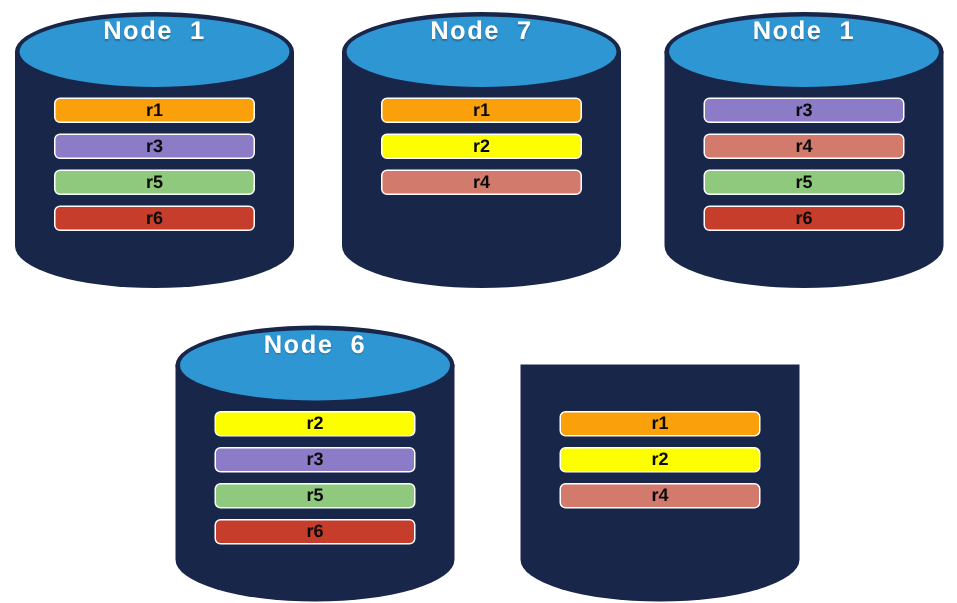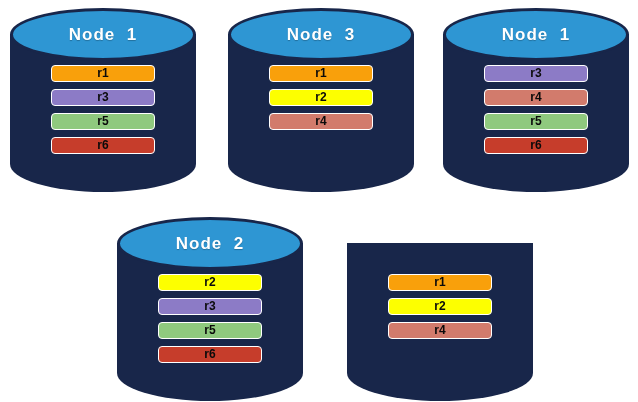--- a/index.html
+++ b/index.html
@@ -39,41 +39,41 @@
     border-bottom-right-radius: 93px 28px;
   }
   .cyl-top {
     position: absolute;
     left: 0; right: 0; top: 0;
     height: 53px;
     background: var(--cyl-top);
     border: 3px solid var(--cyl-body);
     border-radius: 50%;
     display: flex;
-    align-items: center;
+    align-items: flex-start;
     justify-content: center;
   }
   .node-label {
     color: #FFFFFF;
     font-size: 17px;
     font-weight: bold;
     letter-spacing: 1px;
     white-space: pre;
     text-shadow: 0 1px 1px rgba(0,0,0,0.25);
   }
   .bars {
     position: absolute;
     left: 0; right: 0; top: 57px;
     display: flex;
     flex-direction: column;
     align-items: center;
     gap: 7px;
   }
   .bar {
-    width: 104px;
+    width: 134px;
     height: 17px;
     border: 1px solid var(--bar-border);
     border-radius: 4px;
     background: #999;
     color: var(--bar-text);
     font-size: 12px;
     font-weight: bold;
     line-height: 15px;
     text-align: center;
   }
@@ -97,21 +97,21 @@
   </div>
 
   <div class="node n2">
     <div class="cyl-body"></div>
     <div class="bars">
       <div class="bar" style="background: rgb(249, 160, 11);">r1</div>
       <div class="bar" style="background: rgb(253, 255, 0);">r2</div>
       <div class="bar" style="background: rgb(210, 123, 108);">r4</div>
     </div>
     <div class="cyl-top">
-      <span class="node-label">Node  3</span>
+      <span class="node-label">Node  7</span>
     </div>
   </div>
 
   <div class="node n3">
     <div class="cyl-body"></div>
     <div class="bars">
       <div class="bar" style="background: rgb(140, 123, 198);">r3</div>
       <div class="bar" style="background: rgb(210, 123, 108);">r4</div>
       <div class="bar" style="background: rgb(143, 201, 126);">r5</div>
       <div class="bar" style="background: rgb(198, 61, 43);">r6</div>
@@ -123,21 +123,21 @@
 
   <div class="node n4">
     <div class="cyl-body"></div>
     <div class="bars">
       <div class="bar" style="background: rgb(253, 255, 0);">r2</div>
       <div class="bar" style="background: rgb(140, 123, 198);">r3</div>
       <div class="bar" style="background: rgb(143, 201, 126);">r5</div>
       <div class="bar" style="background: rgb(198, 61, 43);">r6</div>
     </div>
     <div class="cyl-top">
-      <span class="node-label">Node  2</span>
+      <span class="node-label">Node  6</span>
     </div>
   </div>
 
   <div class="node n5">
     <div class="cyl-body"></div>
     <div class="bars">
       <div class="bar" style="background: rgb(249, 160, 11);">r1</div>
       <div class="bar" style="background: rgb(253, 255, 0);">r2</div>
       <div class="bar" style="background: rgb(210, 123, 108);">r4</div>
     </div>

